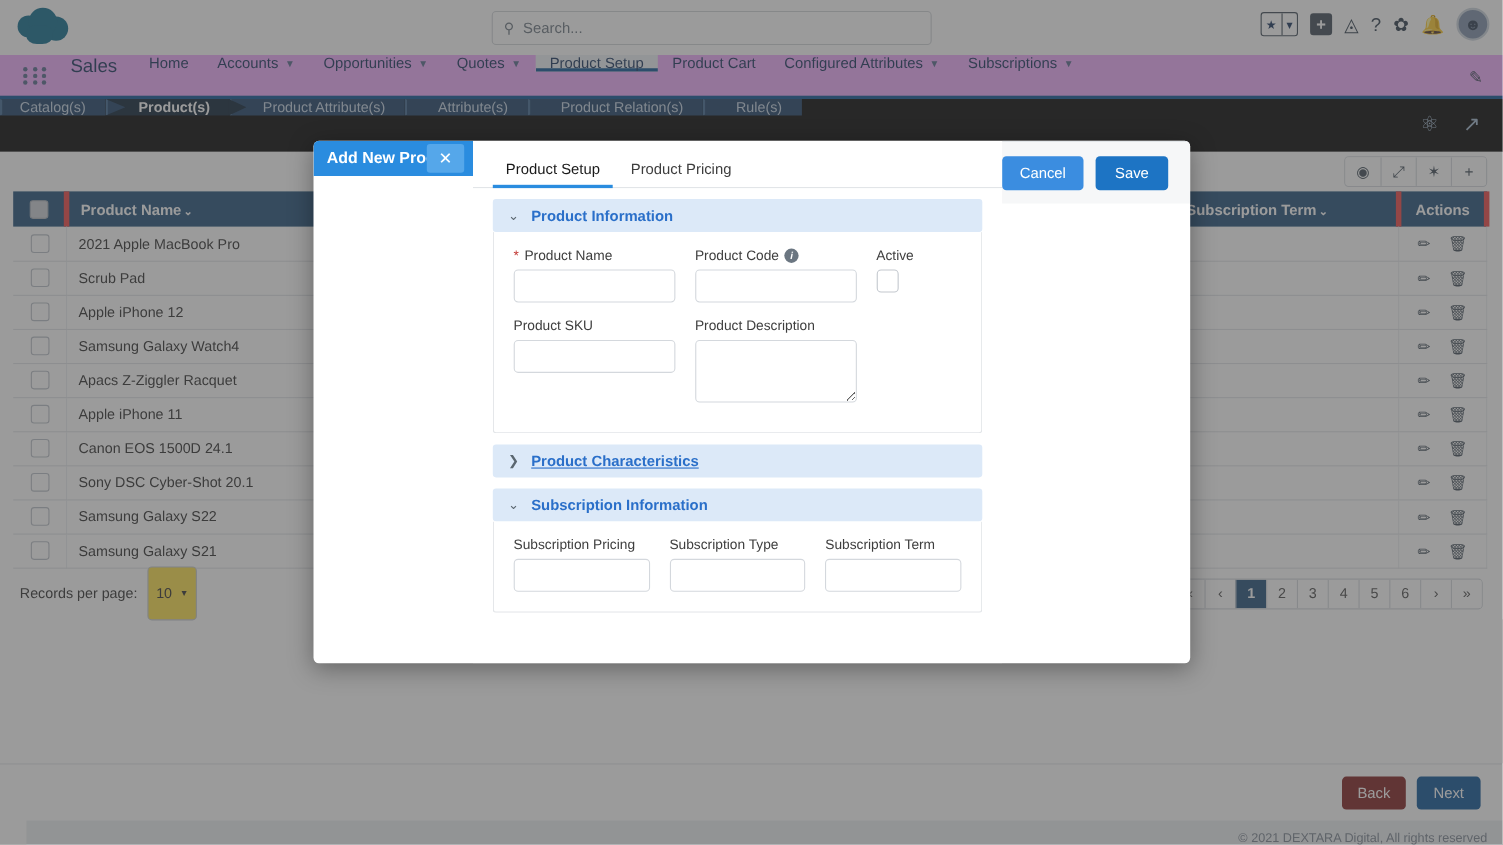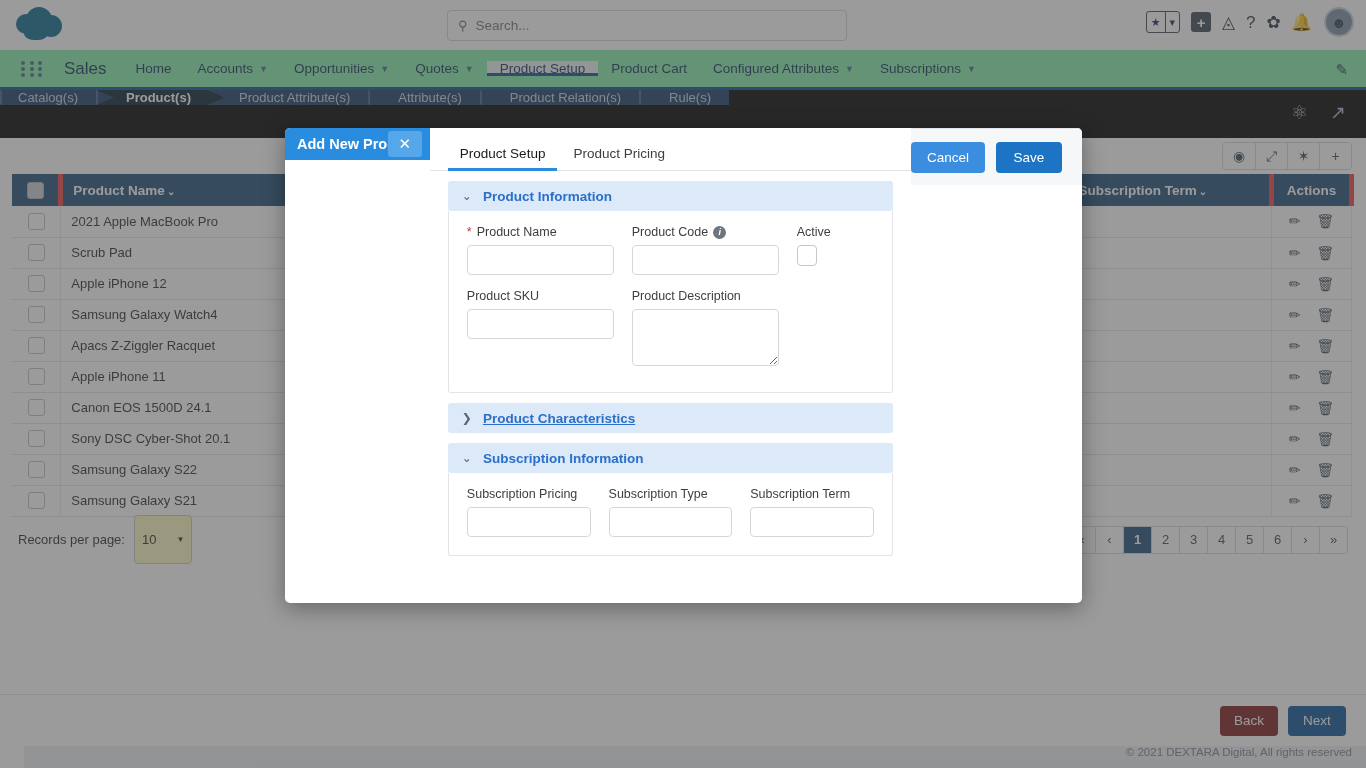--- a/index.html
+++ b/index.html
@@ -56,23 +56,23 @@
     font-weight: bold;
   }
   .avatar {
     width: 30px; height: 30px; border-radius: 50%; background: #7d8fa8;
     border: 2px solid #c9d2dc; display:flex; align-items:center; justify-content:center;
     font-size: 15px; color: #2a3b50;
   }
 
   
   .appnav {
-    position: relative; height: 40px; background: #86efac;
+    position: relative; height: 40px; background: #f0abfc;
     border-bottom: 3px solid #0b5394;
-    display: flex; align-items: center; padding-left: 20px;
+    display: flex; align-items: flex-start; padding-left: 20px;
   }
   .waffle {
     width: 26px; display: grid; grid-template-columns: repeat(3,1fr);
     grid-template-rows: repeat(3,1fr); gap: 2px; align-self: center; height: 18px;
     padding: 1px; cursor: pointer;
   }
   .waffle i { background: #54698d; border-radius: 50%; width: 4px; height: 4px; }
   .appname {
     display: flex; align-items: center; font-size: 17px; color: #16325c;
     padding: 0 16px 0 18px;
@@ -162,22 +162,22 @@
   .act { display: inline-flex; gap: 16px; justify-content: center; width: 100%; }
   .act span { font-size: 14px; color: #3e4b57; cursor: pointer; }
 
   
   .listfoot {
     height: 46px; display: flex; align-items: center; justify-content: space-between;
     padding: 0 6px; font-size: 13px; color: #2d2d2d;
   }
   .rpp { display: flex; align-items: center; gap: 9px; }
   .rpp .sel {
-    border: 1px solid #c3c8ce; border-radius: 4px; padding: 16px 7px; background: #fef9c3;
-    display: flex; align-items: center; gap: 20px; font-size: 13px; cursor: pointer;
+    border: 1px solid #c3c8ce; border-radius: 4px; padding: 16px 7px; background: #fde047;
+    display: flex; align-items: center; gap: 7px; font-size: 13px; cursor: pointer;
   }
   .rpp .sel .cv { font-size: 8px; }
   .pager { display: flex; border: 1px solid #d3d7dc; border-radius: 4px; overflow: hidden; }
   .pager div {
     min-width: 28px; height: 26px; display: flex; align-items: center; justify-content: center;
     border-left: 1px solid #d3d7dc; font-size: 13px; color: #4a4a4a; background: #fff;
     cursor: pointer; padding: 0 4px;
   }
   .pager div:first-child { border-left: none; }
   .pager div.cur { background: #1f4e79; color: #fff; font-weight: bold; }
@@ -191,21 +191,21 @@
   .btn-nav {
     min-width: 58px; height: 30px; border-radius: 4px; font-size: 13.5px;
     display: flex; align-items: center; justify-content: center; cursor: pointer;
     padding: 0 14px;
   }
   .btn-back { background: #7f1d1d; color: #fff; }
   .btn-next { background: #0b5394; color: #fff; }
 
   .pagefoot {
     position: absolute; left: 0; right: 0; bottom: 0; height: 22px;
-    background: #eceff2; display: flex; align-items: flex-start; justify-content: flex-end;
+    background: #eceff2; display: flex; align-items: flex-end; justify-content: flex-end;
     padding-right: 14px; font-size: 11.5px; color: #7a8591; margin-left: 24px;
   }
 
   
   .modal {
     position: absolute; left: 285px; top: 128px; width: 797px; height: 475px;
     background: #ffffff; border-radius: 5px; z-index: 100;
     box-shadow: 0 5px 22px rgba(0,0,0,0.35);
     display: flex; flex-direction: row; overflow: hidden;
   }

